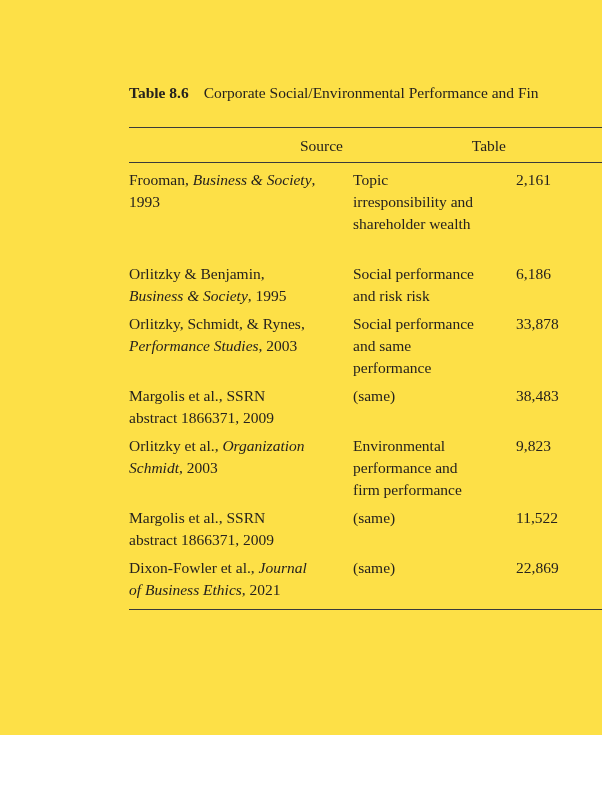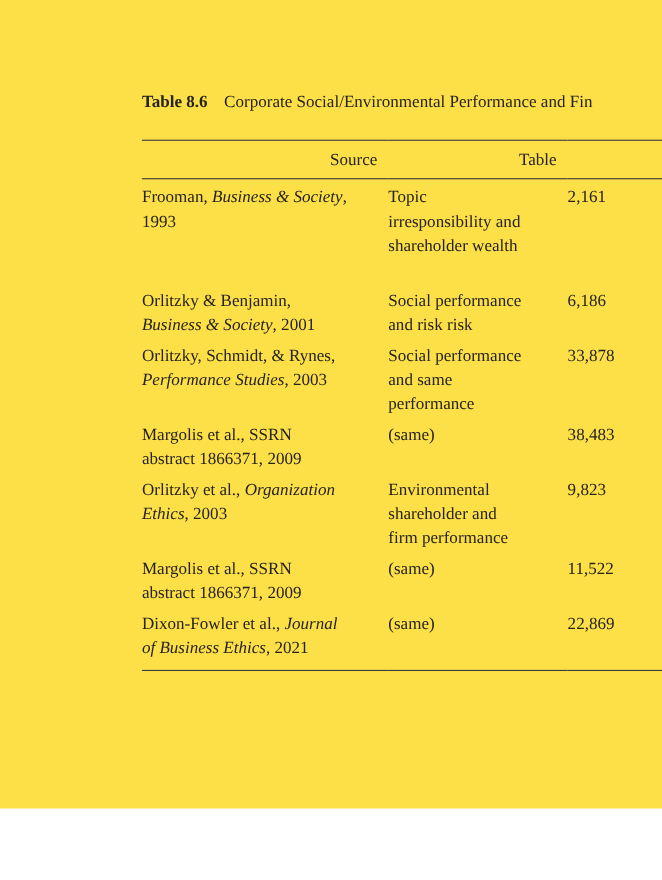--- a/index.html
+++ b/index.html
@@ -67,21 +67,21 @@
             <td>
               <span class="line">Topic</span>
               <span class="line">irresponsibility and</span>
               <span class="line">shareholder wealth</span>
             </td>
             <td>2,161</td>
           </tr>
           <tr>
             <td>
               <span class="line"><span>Orlitzky &amp; Benjamin,</span></span>
-              <span class="line"><span class="it">Business &amp; Society</span><span>, 2001</span></span>
+              <span class="line"><span class="it">Business &amp; Society</span><span>, 1995</span></span>
             </td>
             <td>
               <span class="line">Social performance</span>
               <span class="line">and risk risk</span>
             </td>
             <td>6,186</td>
           </tr>
           <tr>
             <td>
               <span class="line"><span>Orlitzky, Schmidt, &amp; Rynes,</span></span>
@@ -100,25 +100,25 @@
               <span class="line"><span>abstract 1866371, 2009</span></span>
             </td>
             <td>
               <span class="line">(same)</span>
             </td>
             <td>38,483</td>
           </tr>
           <tr>
             <td>
               <span class="line"><span>Orlitzky et al., </span><span class="it">Organization</span></span>
-              <span class="line"><span class="it">Ethics</span><span>, 2003</span></span>
+              <span class="line"><span class="it">Schmidt</span><span>, 2003</span></span>
             </td>
             <td>
               <span class="line">Environmental</span>
-              <span class="line">shareholder and</span>
+              <span class="line">performance and</span>
               <span class="line">firm performance</span>
             </td>
             <td>9,823</td>
           </tr>
           <tr>
             <td>
               <span class="line"><span>Margolis et al., SSRN</span></span>
               <span class="line"><span>abstract 1866371, 2009</span></span>
             </td>
             <td>

